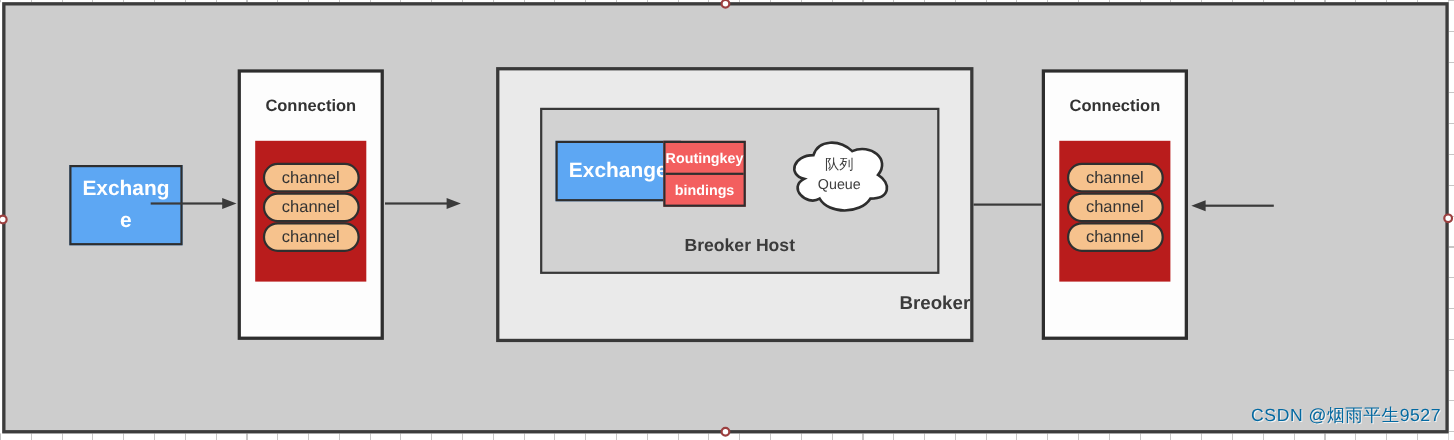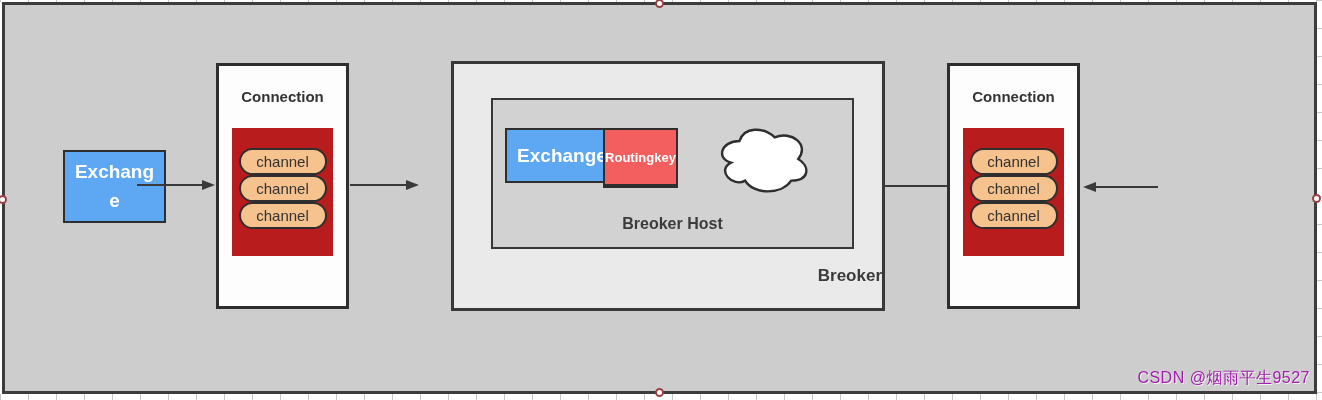--- a/index.html
+++ b/index.html
@@ -121,21 +121,21 @@
   }
   .a1 { left:137px;  top:184px; width:66px; }
   .a2 { left:350px;  top:184px; width:57px; }
   .a3 { left:700px;  top:156px; width:6px;  }
   .a4 { left:869px;  top:185px; width:78px; }
   .a5 { left:1095px; top:186px; width:63px; }
   .connector { left:589px; top:155px; width:14px; }
 
   .watermark {
     position:absolute; right:12px; top:368px;
-    font-size:16px; color:#a21caf; letter-spacing:0.5px;
+    font-size:16px; color:#0369a1; letter-spacing:0.5px;
     text-shadow:1px 1px 0 #f2f2f2;
   }
 </style>
 </head>
 <body>
 
 <div class="stage">
 
   <div class="ruler-h ruler-top"></div>
   <div class="ruler-h ruler-bottom"></div>
@@ -170,31 +170,36 @@
   <div class="node vhost">
     <div class="vhost-label">Breoker Host</div>
   </div>
 
   <div class="node blue exchange">
     <span>Exchange</span>
   </div>
 
   <div class="routing">
     <div class="routing-cell rk">Routingkey</div>
+    <div class="routing-cell">bindings</div>
   </div>
 
   <svg class="cloud-svg" viewBox="0 0 94 72">
     <path d="M 23.5,18
              C 4.7,18 0,36 15,39.6
              C 0,47.5 16.9,64.8 29.1,57.6
              C 37.6,72 65.8,72 75.2,57.6
              C 94,57.6 94,43.2 82.25,36
              C 94,21.6 75.2,7.2 58.75,14.4
              C 47,3.6 28.2,3.6 23.5,18 Z" fill="#ffffff" stroke="#2e2e2e" stroke-width="2.4"></path>
   </svg>
+  <div class="cloud-text">
+    <span>队列</span>
+    <span>Queue</span>
+  </div>
 
   <div class="connection c-right">
     <div class="connection-title">Connection</div>
     <div class="channel-panel">
       <div class="channel">channel</div>
       <div class="channel">channel</div>
       <div class="channel">channel</div>
     </div>
   </div>
 

